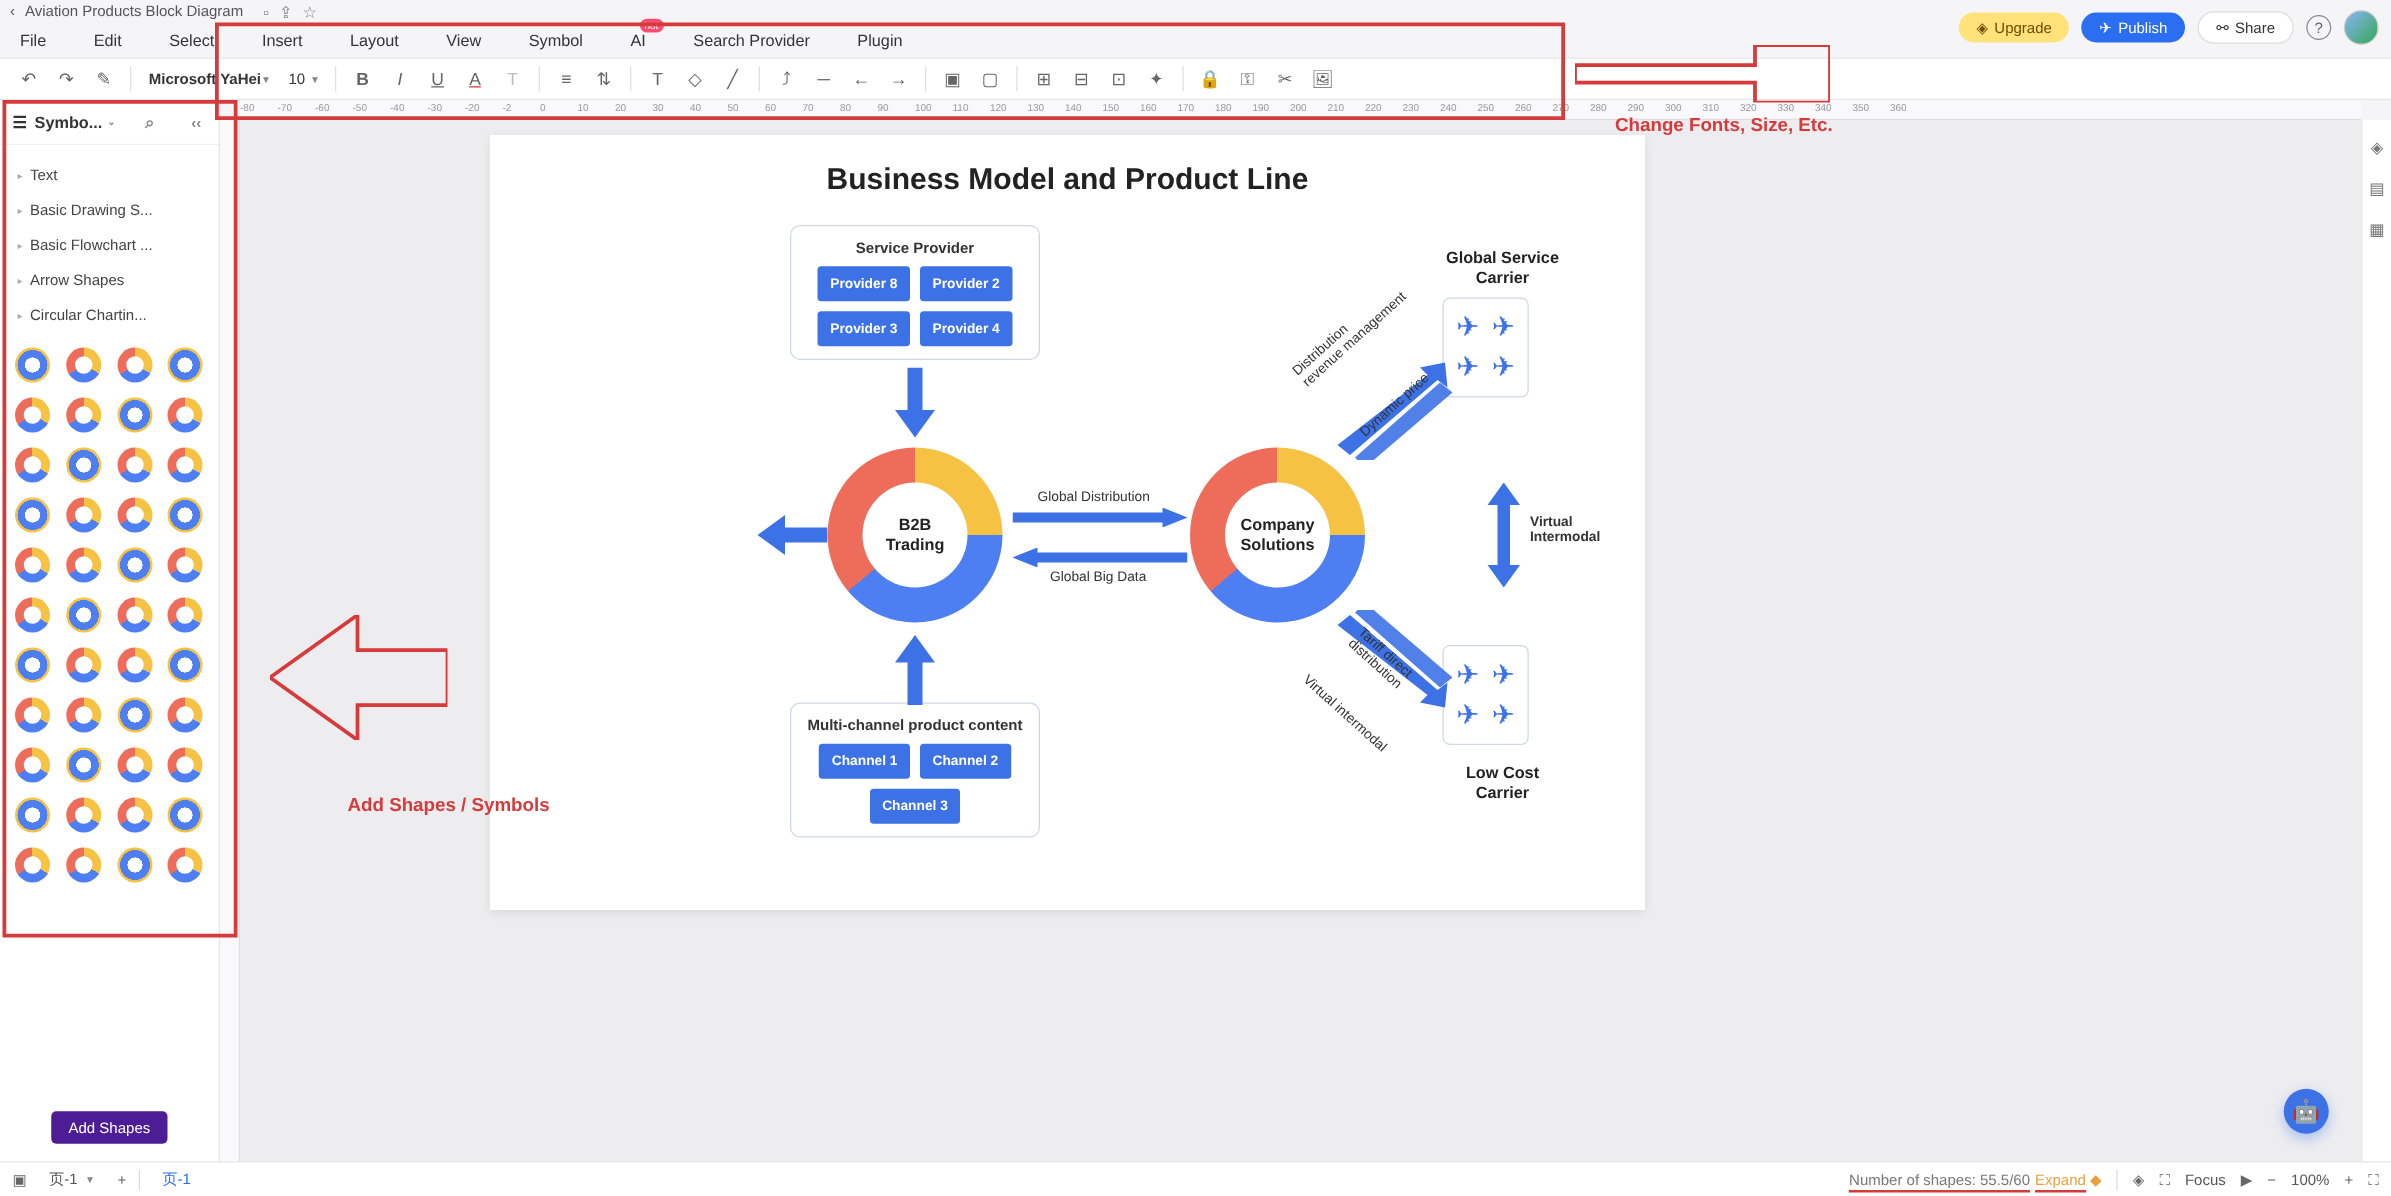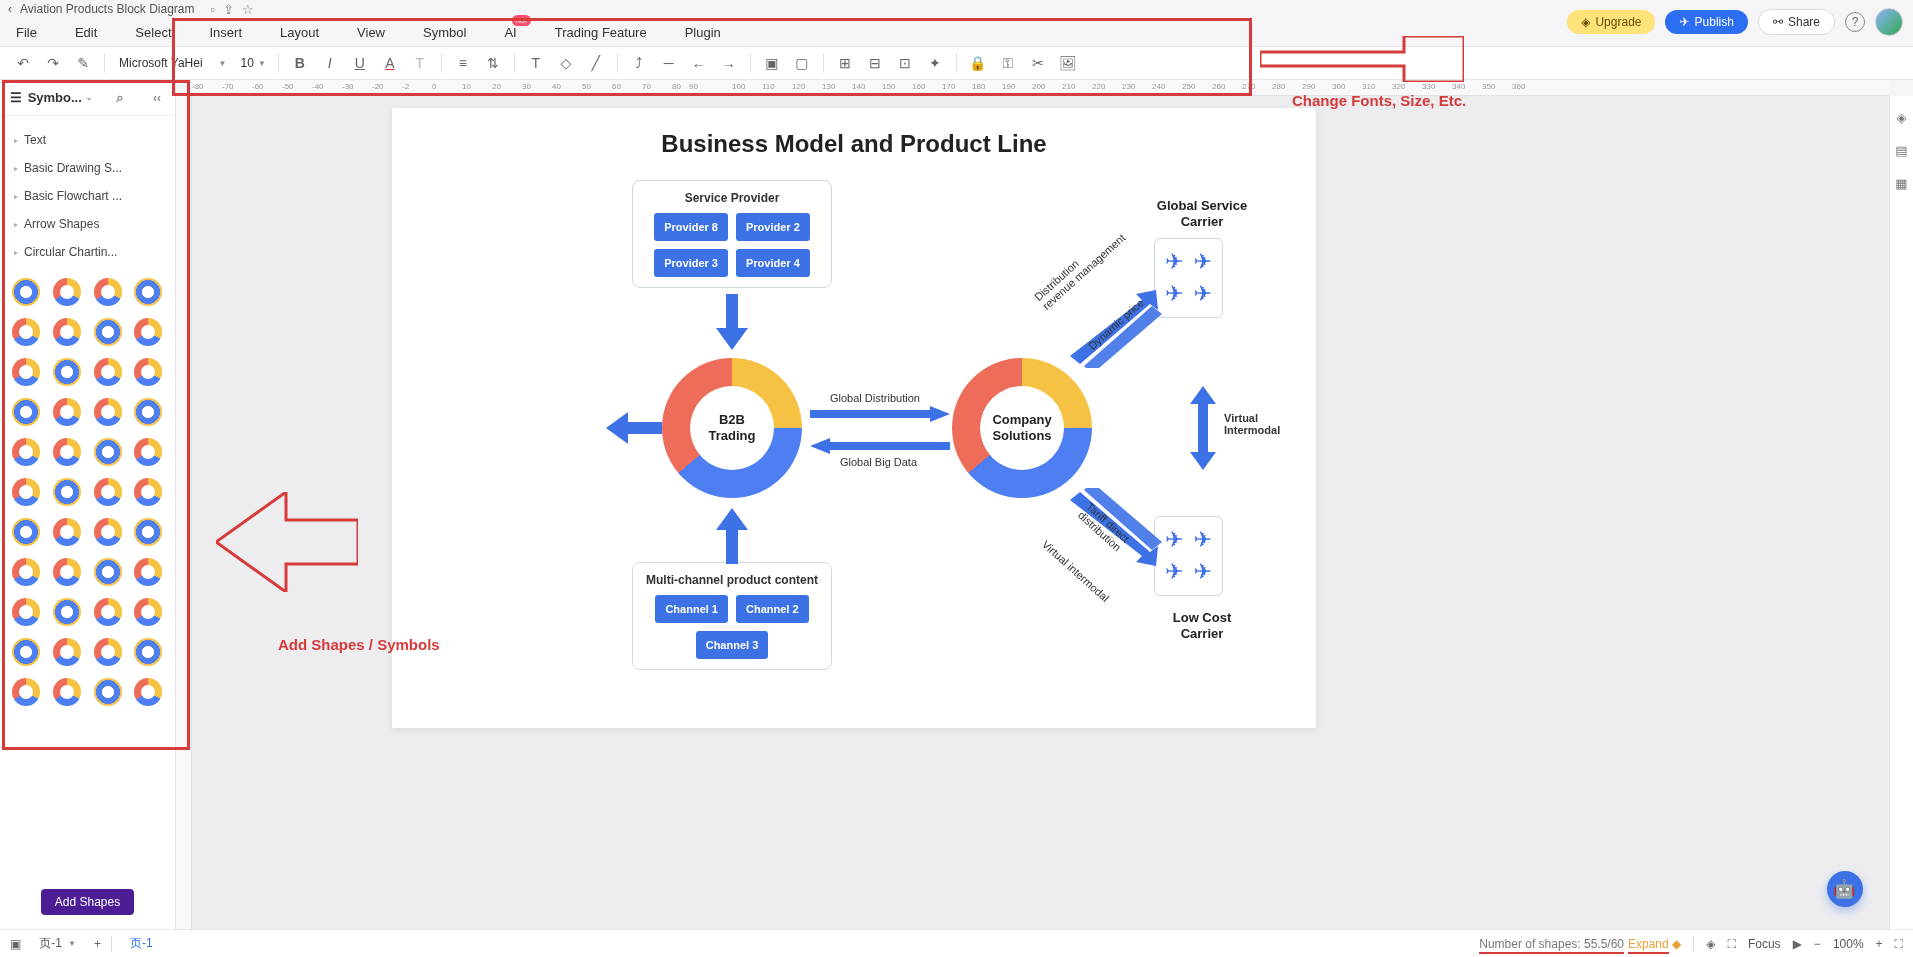--- a/index.html
+++ b/index.html
@@ -22,21 +22,21 @@
 
 
 .menubar { height: 28px; display: flex; align-items: center; padding: 0 16px; font-size: 13px; color: #333; gap: 38px; background: #f5f5f7; }
 .menubar .mi { cursor: pointer; position: relative; }
 .hot-badge { position: absolute; top: -10px; right: -14px; background: #ff4d6d; color: #fff; font-size: 8px; padding: 1px 4px; border-radius: 6px; }
 
 
 .toolbar { height: 34px; background: #fff; border-top: 1px solid #e5e5e8; border-bottom: 1px solid #e5e5e8; display: flex; align-items: center; padding: 0 10px; gap: 4px; }
 .tbtn { width: 26px; height: 26px; display: flex; align-items: center; justify-content: center; color: #666; cursor: pointer; border-radius: 3px; font-size: 14px; }
 .tsep { width: 1px; height: 20px; background: #e0e0e3; margin: 0 4px; }
-.font-sel { display: flex; align-items: center; gap: 16px; font-size: 12px; color: #333; padding: 0 6px; border-radius: 3px; cursor: pointer; }
+.font-sel { display: flex; align-items: center; gap: 0; font-size: 12px; color: #333; padding: 0 6px; border-radius: 3px; cursor: pointer; font-weight: bold; }
 .size-sel { display: flex; align-items: center; gap: 4px; font-size: 12px; color: #333; padding: 0 4px; cursor: pointer; }
 .caret { font-size: 8px; color: #888; }
 
 
 .ruler-h { position: absolute; top: 80px; left: 192px; right: 24px; height: 16px; background: #f9f9fb; border-bottom: 1px solid #e0e0e3; font-size: 8px; color: #999; overflow: hidden; }
 .ruler-h span { position: absolute; top: 2px; }
 .ruler-v { position: absolute; top: 96px; left: 176px; width: 16px; bottom: 28px; background: #f9f9fb; border-right: 1px solid #e0e0e3; }
 
 
 .sidebar { position: absolute; top: 80px; left: 0; width: 176px; bottom: 28px; background: #fff; border-right: 1px solid #e5e5e8; display: flex; flex-direction: column; }
@@ -132,21 +132,21 @@
 
 <div class="menubar">
   <span class="mi">File</span>
   <span class="mi">Edit</span>
   <span class="mi">Select</span>
   <span class="mi">Insert</span>
   <span class="mi">Layout</span>
   <span class="mi">View</span>
   <span class="mi">Symbol</span>
   <span class="mi"><span>AI</span><span class="hot-badge">hot</span></span>
-  <span class="mi">Trading Feature</span>
+  <span class="mi">Search Provider</span>
   <span class="mi">Plugin</span>
 </div>
 
 <div class="toolbar">
   <div class="tbtn">↶</div>
   <div class="tbtn">↷</div>
   <div class="tbtn">✎</div>
   <div class="tsep"></div>
   <div class="font-sel">
       <span>Microsoft YaHei</span>
@@ -206,21 +206,21 @@
     <span style="left: 210px;">-2</span>
     <span style="left: 240px;">0</span>
     <span style="left: 270px;">10</span>
     <span style="left: 300px;">20</span>
     <span style="left: 330px;">30</span>
     <span style="left: 360px;">40</span>
     <span style="left: 390px;">50</span>
     <span style="left: 420px;">60</span>
     <span style="left: 450px;">70</span>
     <span style="left: 480px;">80</span>
-    <span style="left: 497px;">90</span>
+    <span style="left: 510px;">90</span>
     <span style="left: 540px;">100</span>
     <span style="left: 570px;">110</span>
     <span style="left: 600px;">120</span>
     <span style="left: 630px;">130</span>
     <span style="left: 660px;">140</span>
     <span style="left: 690px;">150</span>
     <span style="left: 720px;">160</span>
     <span style="left: 750px;">170</span>
     <span style="left: 780px;">180</span>
     <span style="left: 810px;">190</span>

